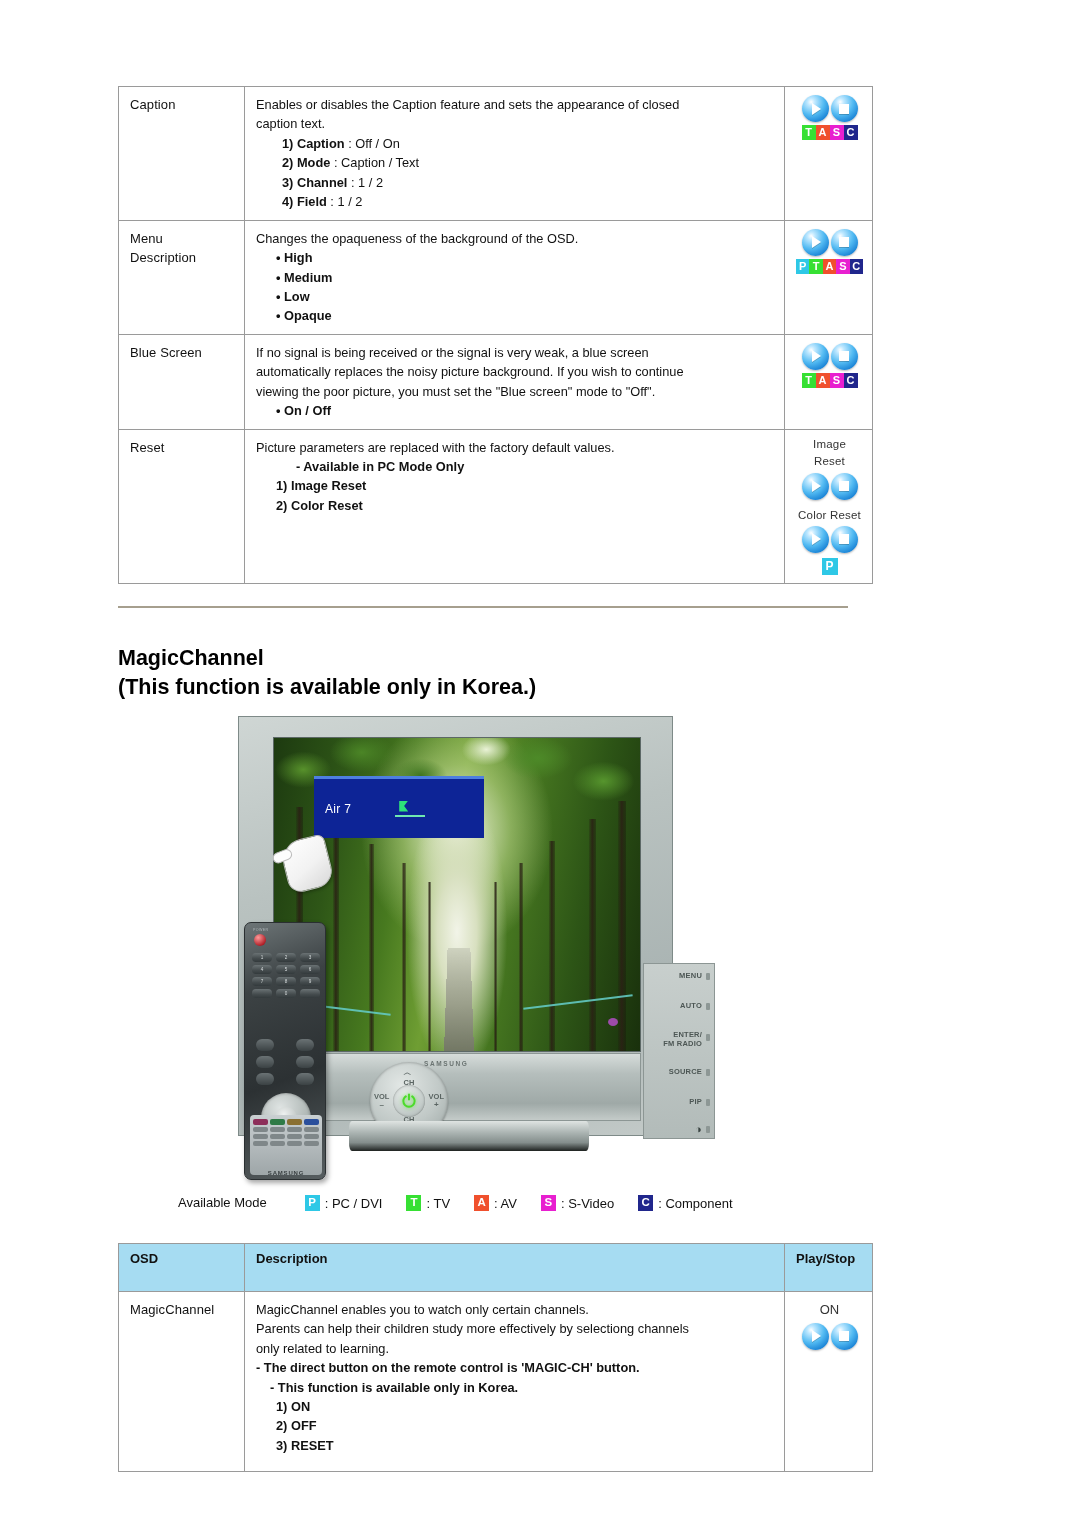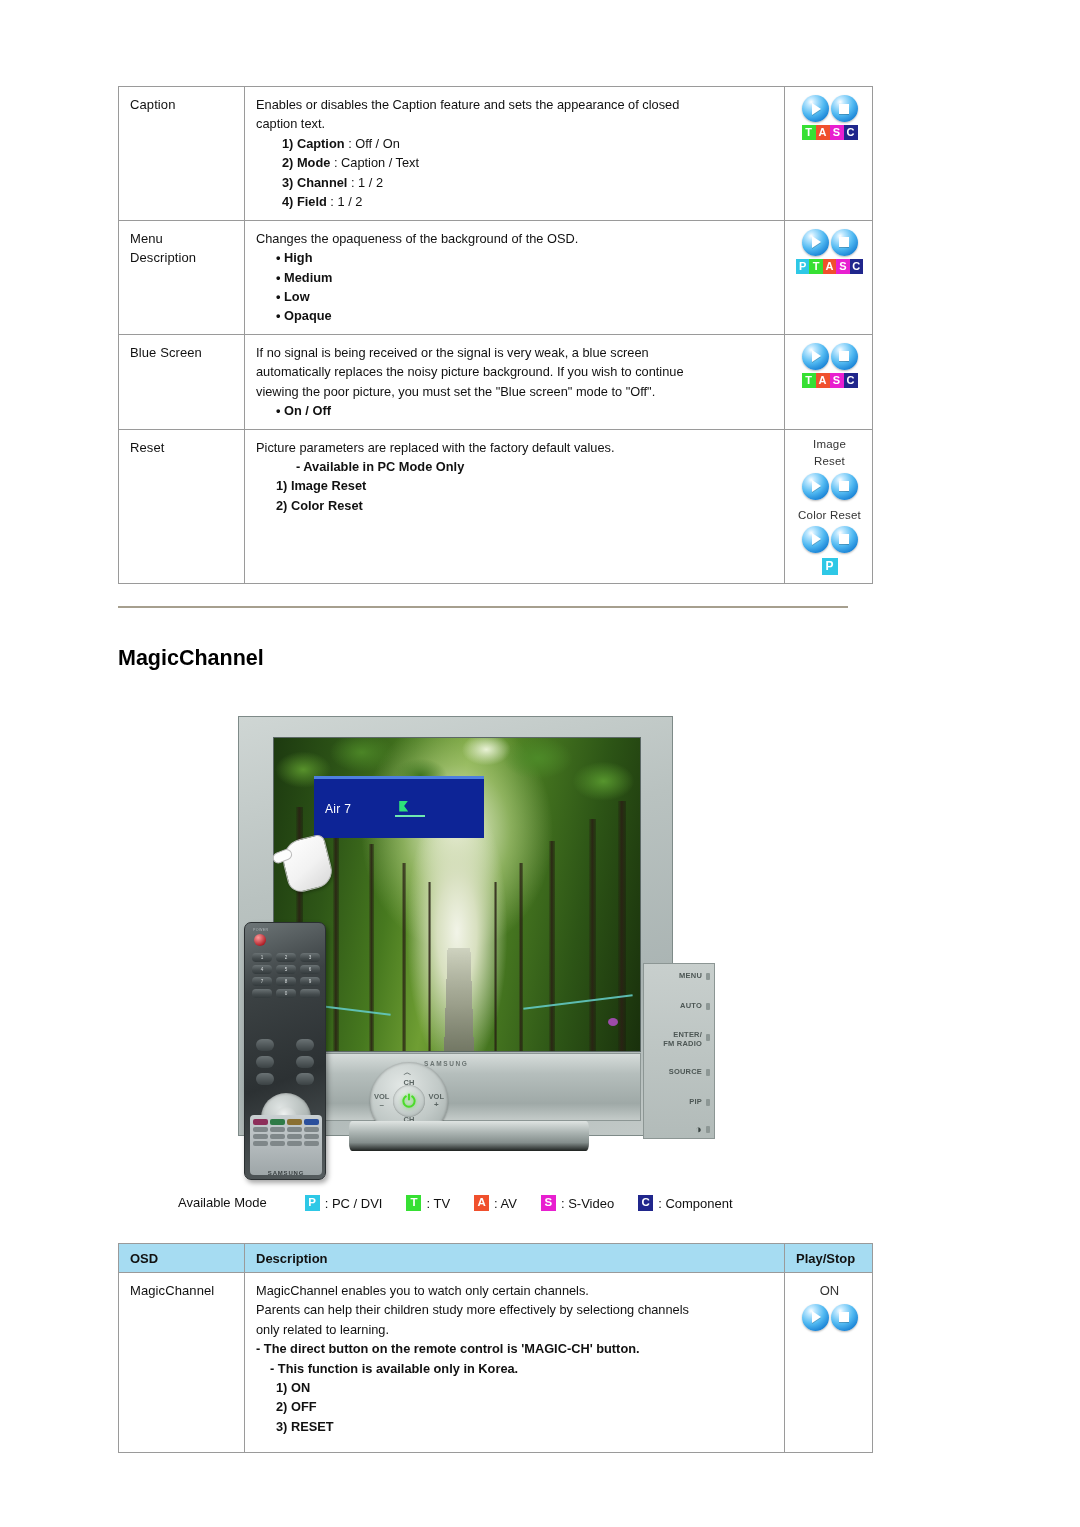--- a/index.html
+++ b/index.html
@@ -280,21 +280,21 @@
     display: flex; align-items: flex-start; font-size: 13px; color: #111;
   }
   .avail-mode .lbl { margin-right: 38px; }
   .am-item { display: flex; align-items: center; margin-right: 24px; }
   .am-item .badge { margin-right: 5px; width: 15px; height: 16px; font-size: 11.5px; }
 
   
   .bottom-table { position: absolute; left: 118px; top: 1243px; }
   .bottom-table th {
     background: #a6dcf2; font-weight: bold; text-align: left;
-    font-size: 13px; padding: 5px 9px 3px 11px; border: 1px solid #9a9a9a;
+    font-size: 13px; padding: 5px 9px 22px 11px; border: 1px solid #9a9a9a;
   }
   .bt-body td { height: 180px; }
   .on-label { font-size: 13px; color: #333; margin-bottom: 3px; }
   .bt-icon-cell { vertical-align: bottom; padding-bottom: 14px; text-align:center; }
 </style>
 </head>
 <body>
 
 <div class="page">
 
@@ -462,20 +462,21 @@
         </td>
       </tr>
 
     </tbody>
   </table>
 
   <div class="divider"></div>
 
   <div class="heading">
     <div>MagicChannel</div>
+    <div>(This function is available only in Korea.)</div>
   </div>
 
   <div class="monitor-wrap">
     <div class="mon-body">
 
       <div class="mon-screen">
         <div class="photo"></div>
         <div class="canopy"></div>
         <div class="pathway"></div>
 

